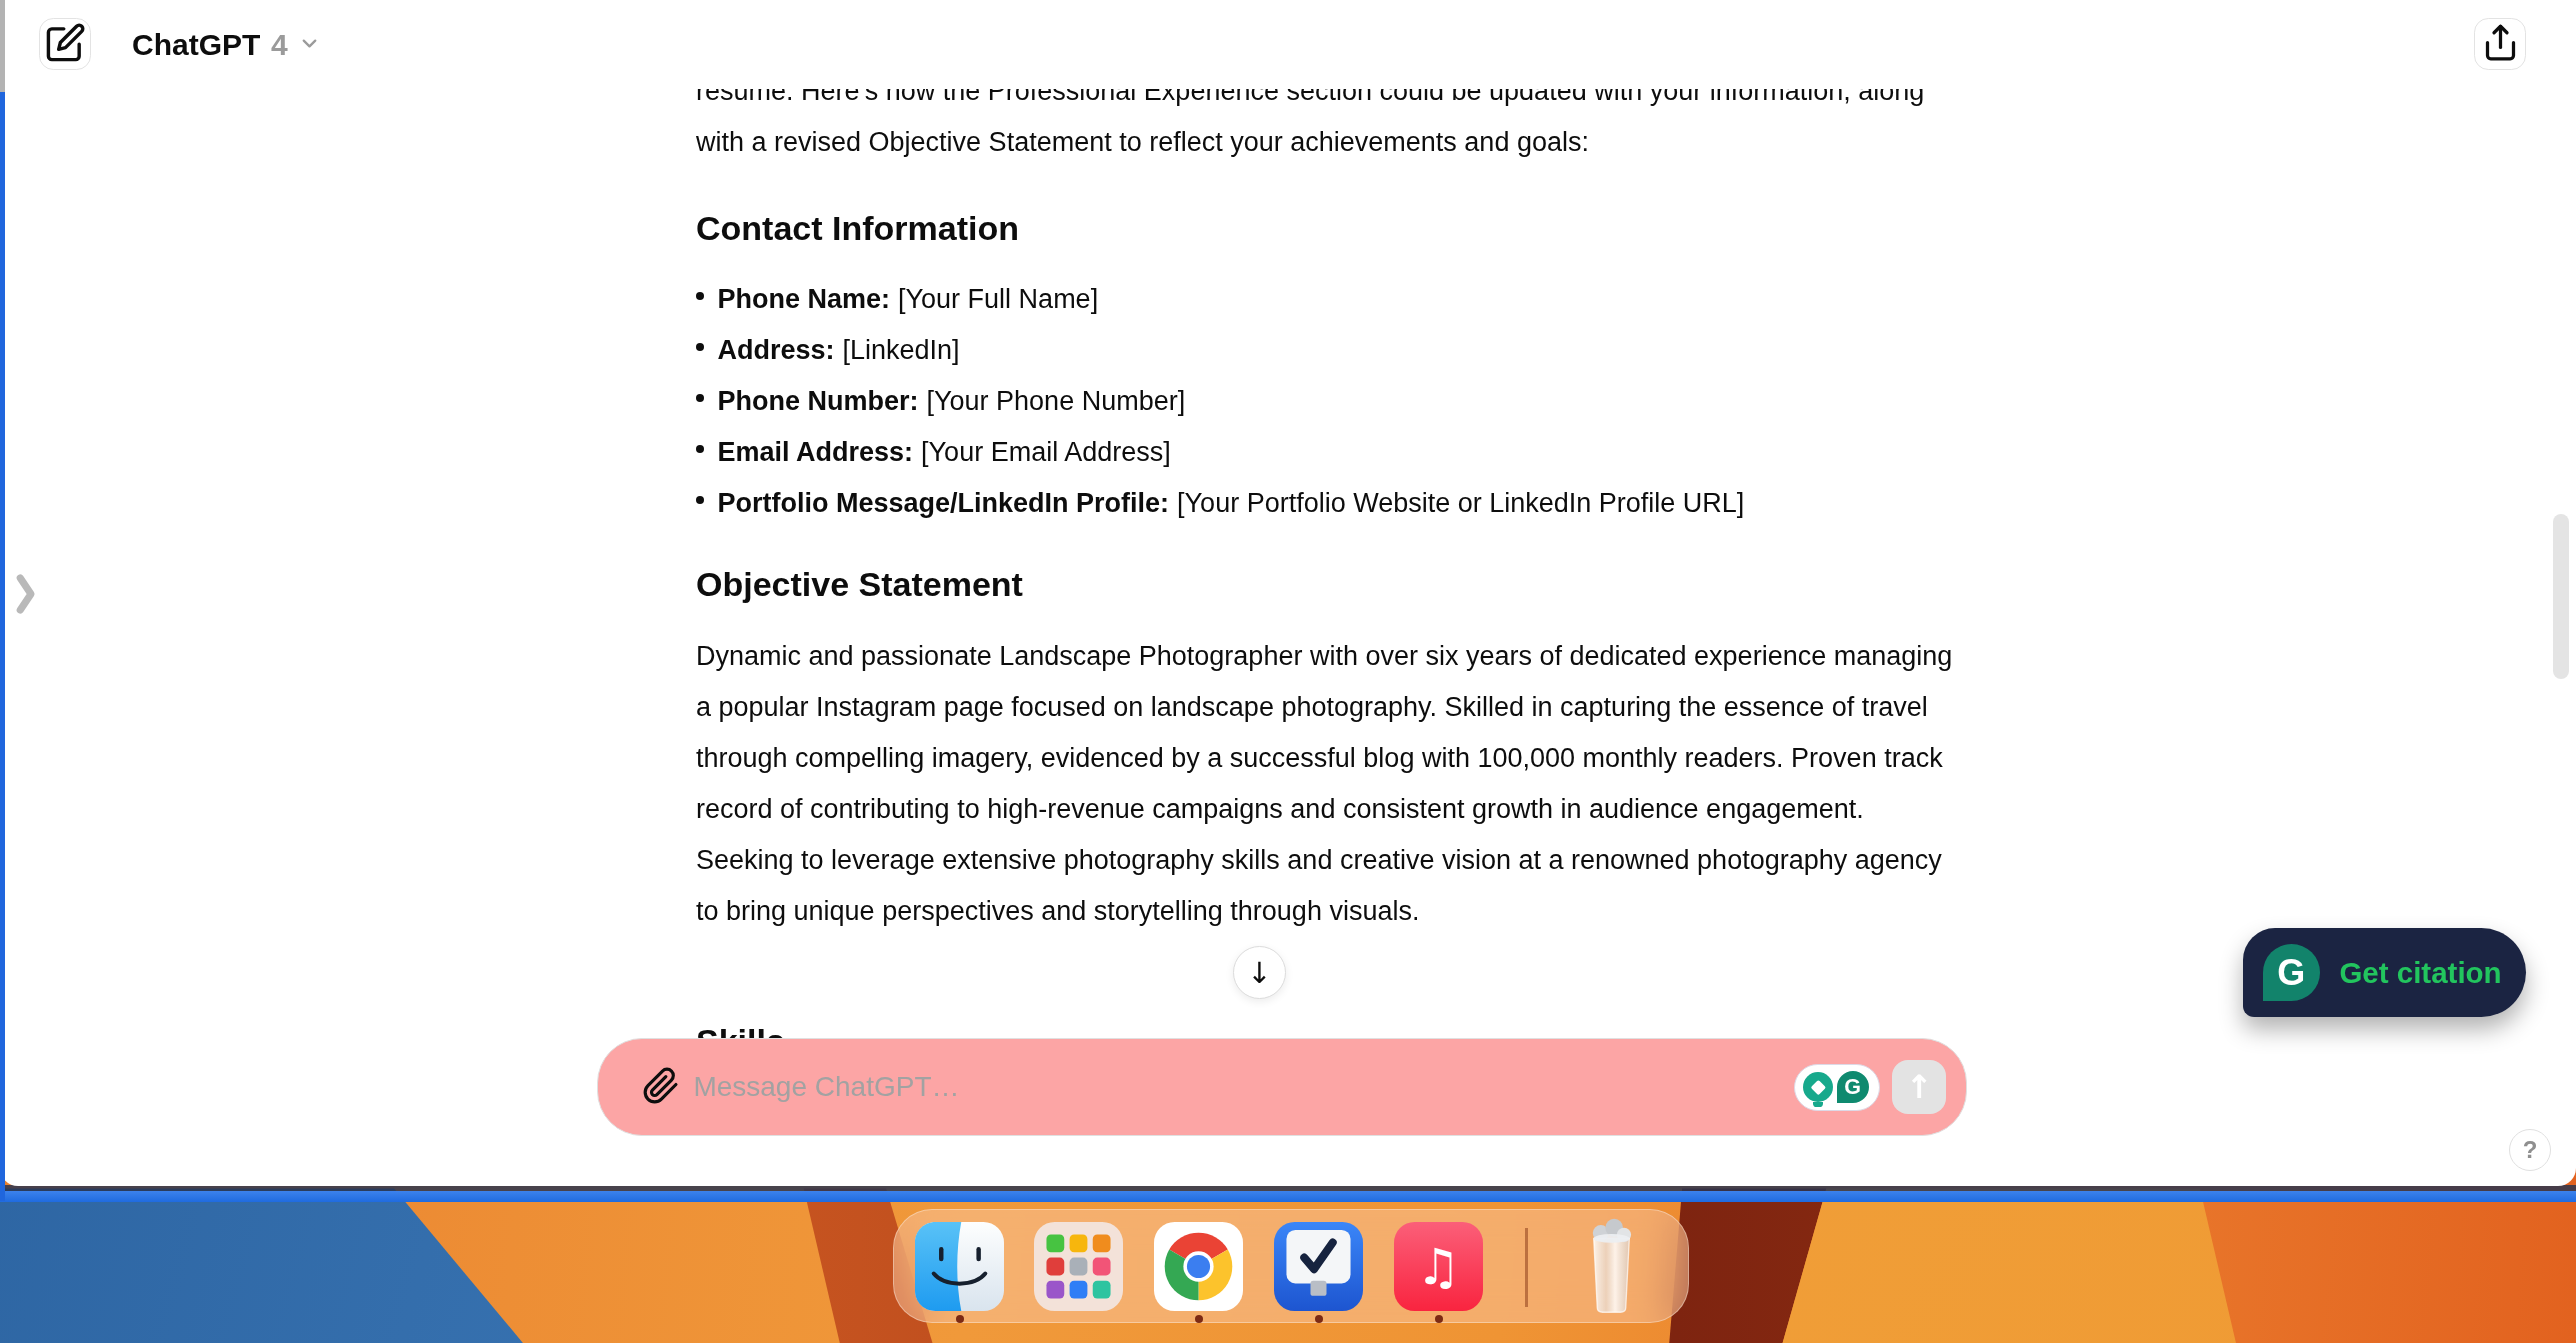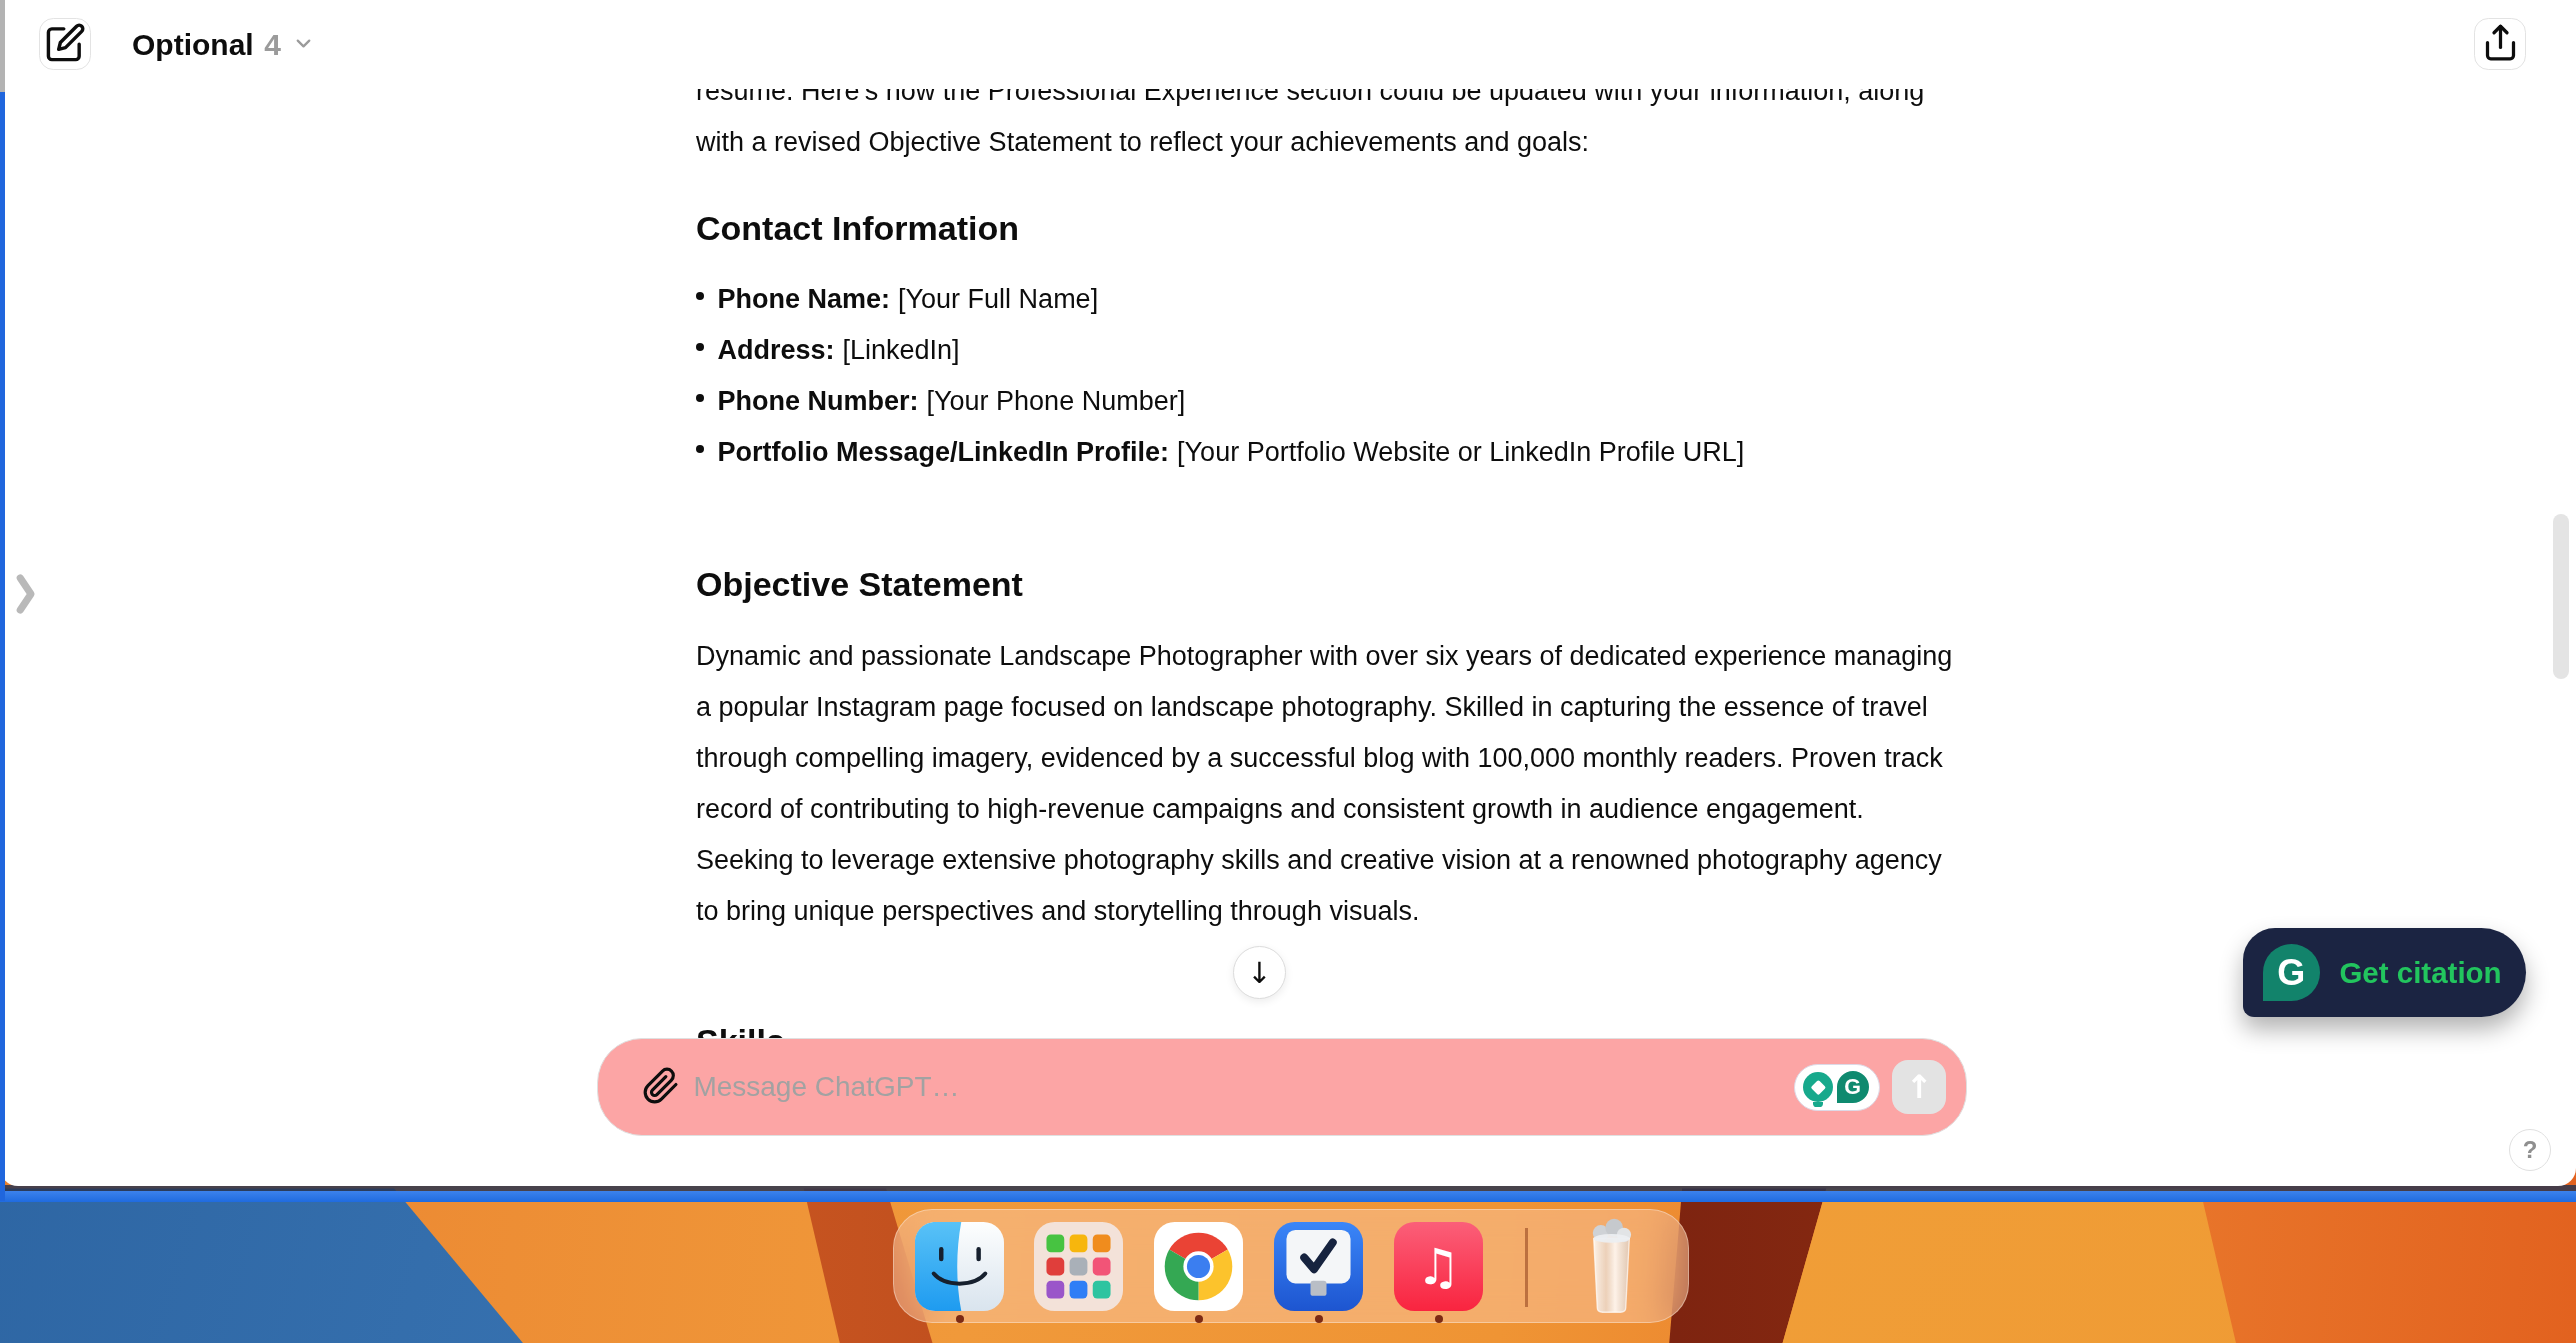--- a/index.html
+++ b/index.html
@@ -123,20 +123,21 @@
 
     <div class="content">
       <div class="msg-text intro">resume. Here's how the Professional Experience section could be updated with your information, along with a revised Objective Statement to reflect your achievements and goals:</div>
 
       <div class="sec-heading h-contact">Contact Information</div>
 
       <ul class="bullet-list">
         <li><span class="li-label">Phone Name:</span><span>[Your Full Name]</span></li>
         <li><span class="li-label">Address:</span><span>[LinkedIn]</span></li>
         <li><span class="li-label">Phone Number:</span><span>[Your Phone Number]</span></li>
+        <li><span class="li-label">Email Address:</span><span>[Your Email Address]</span></li>
         <li><span class="li-label">Portfolio Message/LinkedIn Profile:</span><span>[Your Portfolio Website or LinkedIn Profile URL]</span></li>
       </ul>
 
       <div class="sec-heading h-objective">Objective Statement</div>
       <div class="msg-text objective-para">Dynamic and passionate Landscape Photographer with over six years of dedicated experience managing a popular Instagram page focused on landscape photography. Skilled in capturing the essence of travel through compelling imagery, evidenced by a successful blog with 100,000 monthly readers. Proven track record of contributing to high-revenue campaigns and consistent growth in audience engagement. Seeking to leverage extensive photography skills and creative vision at a renowned photography agency to bring unique perspectives and storytelling through visuals.</div>
       <div class="sec-heading h-skills">Skills</div>
     </div>
 
     <div class="scroll-down-btn">
       <span>↓</span>
@@ -145,21 +146,21 @@
     <div class="app-header">
       <div class="compose-btn">
         <span>
           <svg width="41" height="41" viewBox="0 0 24 24" fill="none" stroke="#0d0d0d" stroke-width="2" stroke-linecap="round" stroke-linejoin="round">
               <path d="M11 4H4a2 2 0 0 0-2 2v14a2 2 0 0 0 2 2h14a2 2 0 0 0 2-2v-7"></path>
               <path d="M18.5 2.5a2.121 2.121 0 0 1 3 3L12 15l-4 1 1-4 9.5-9.5z"></path>
             </svg>
         </span>
       </div>
       <div class="model-switcher">
-        <span class="brand">Optional</span>
+        <span class="brand">ChatGPT</span>
         <span class="model">4</span>
         <span>
           <svg width="23" height="23" viewBox="0 0 24 24" fill="none" stroke="#9b9b9b" stroke-width="2.4" stroke-linecap="round" stroke-linejoin="round">
               <polyline points="6 9 12 15 18 9"></polyline>
             </svg>
         </span>
       </div>
       <div class="share-btn">
         <span>
           <svg width="39" height="39" viewBox="0 0 24 24" fill="none" stroke="#0d0d0d" stroke-width="2" stroke-linecap="round" stroke-linejoin="round">

